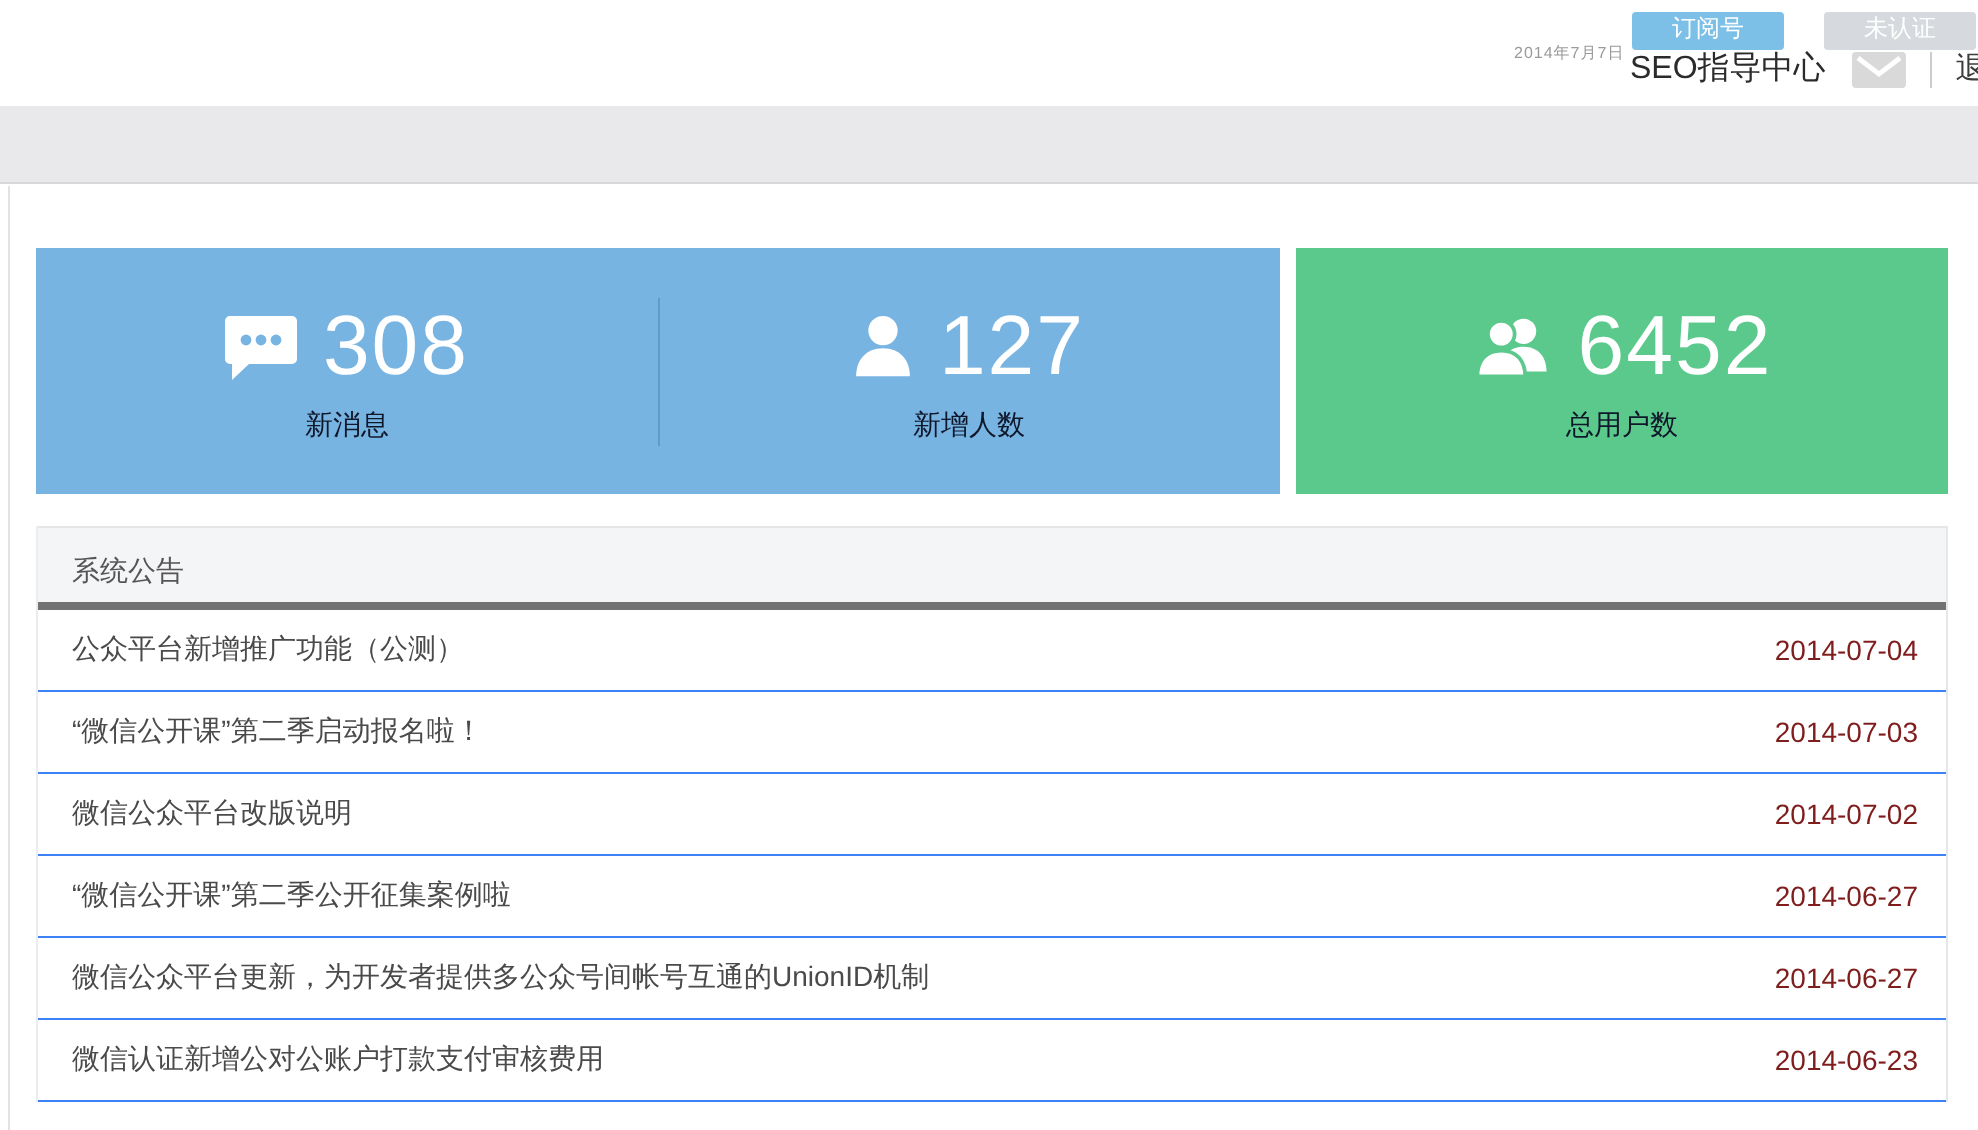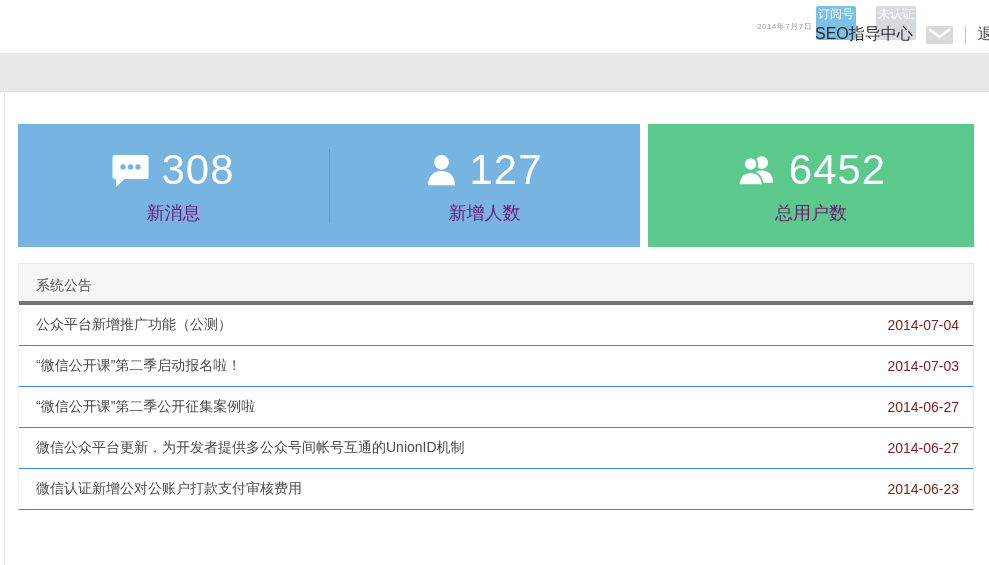--- a/index.html
+++ b/index.html
@@ -22,23 +22,23 @@
     letter-spacing: 0.5px;
   }
   .badges {
     position: absolute;
     left: 816px; top: 6px;
     display: flex;
     gap: 4px;
   }
   .badge {
     display: inline-block;
-    height: 34px;
+    height: 19px;
     line-height: 17px;
-    padding: 0 2px;
+    padding: 0 20px;
     font-size: 12px;
     color: #fff;
     border-radius: 2px;
   }
   .badge-type { background: #7cc0e8; }
   .badge-verify { background: #d6d9dd; margin-left: 16px; }
   .account-row {
     position: absolute;
     left: 815px; top: 24px;
     display: flex;
@@ -118,22 +118,22 @@
   }
   .stat-icon { display: inline-flex; margin-right: 12px; }
   .stat-value {
     font-size: 42px;
     font-weight: 300;
     color: #fff;
     letter-spacing: 1px;
   }
   .stat-label {
     margin-top: 7px;
-    font-size: 18px;
-    color: #701a75;
+    font-size: 14px;
+    color: #0f172a;
   }
 
   
   .panel {
     position: absolute;
     left: 18px; top: 263px;
     width: 956px;
     background: #fff;
     border-left: 1px solid #ececef;
     border-right: 1px solid #e6e7ea;
@@ -256,20 +256,24 @@
 
     <div class="ann-row">
       <span class="ann-text">公众平台新增推广功能（公测）</span>
       <span class="ann-date">2014-07-04</span>
     </div>
     <div class="ann-row">
       <span class="ann-text">“微信公开课”第二季启动报名啦！</span>
       <span class="ann-date">2014-07-03</span>
     </div>
     <div class="ann-row">
+      <span class="ann-text">微信公众平台改版说明</span>
+      <span class="ann-date">2014-07-02</span>
+    </div>
+    <div class="ann-row">
       <span class="ann-text">“微信公开课”第二季公开征集案例啦</span>
       <span class="ann-date">2014-06-27</span>
     </div>
     <div class="ann-row">
       <span class="ann-text">微信公众平台更新，为开发者提供多公众号间帐号互通的UnionID机制</span>
       <span class="ann-date">2014-06-27</span>
     </div>
     <div class="ann-row">
       <span class="ann-text">微信认证新增公对公账户打款支付审核费用</span>
       <span class="ann-date">2014-06-23</span>

